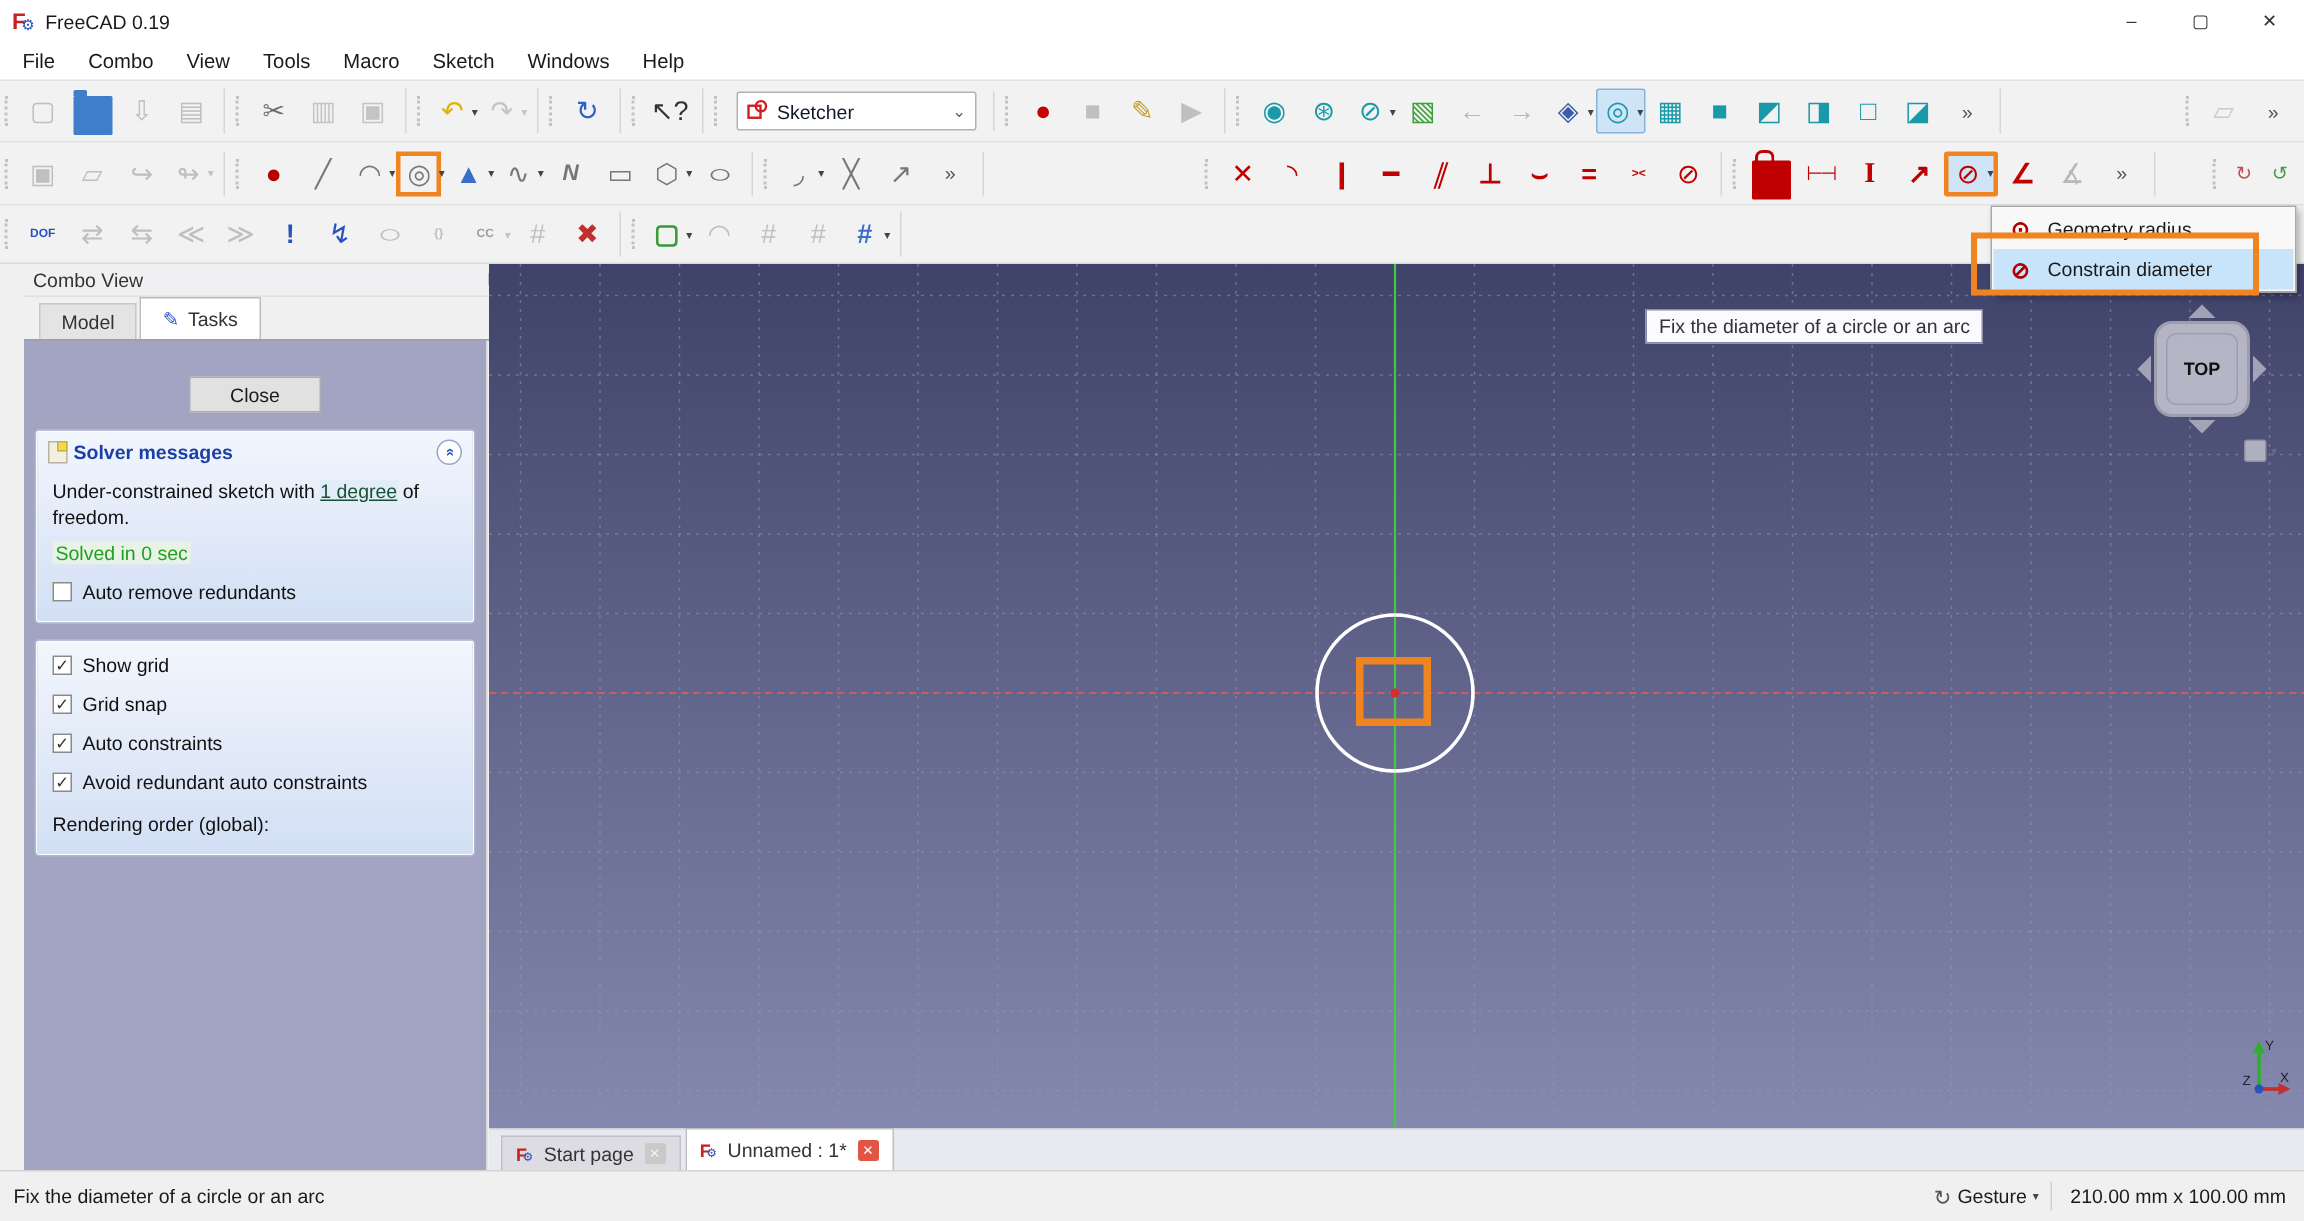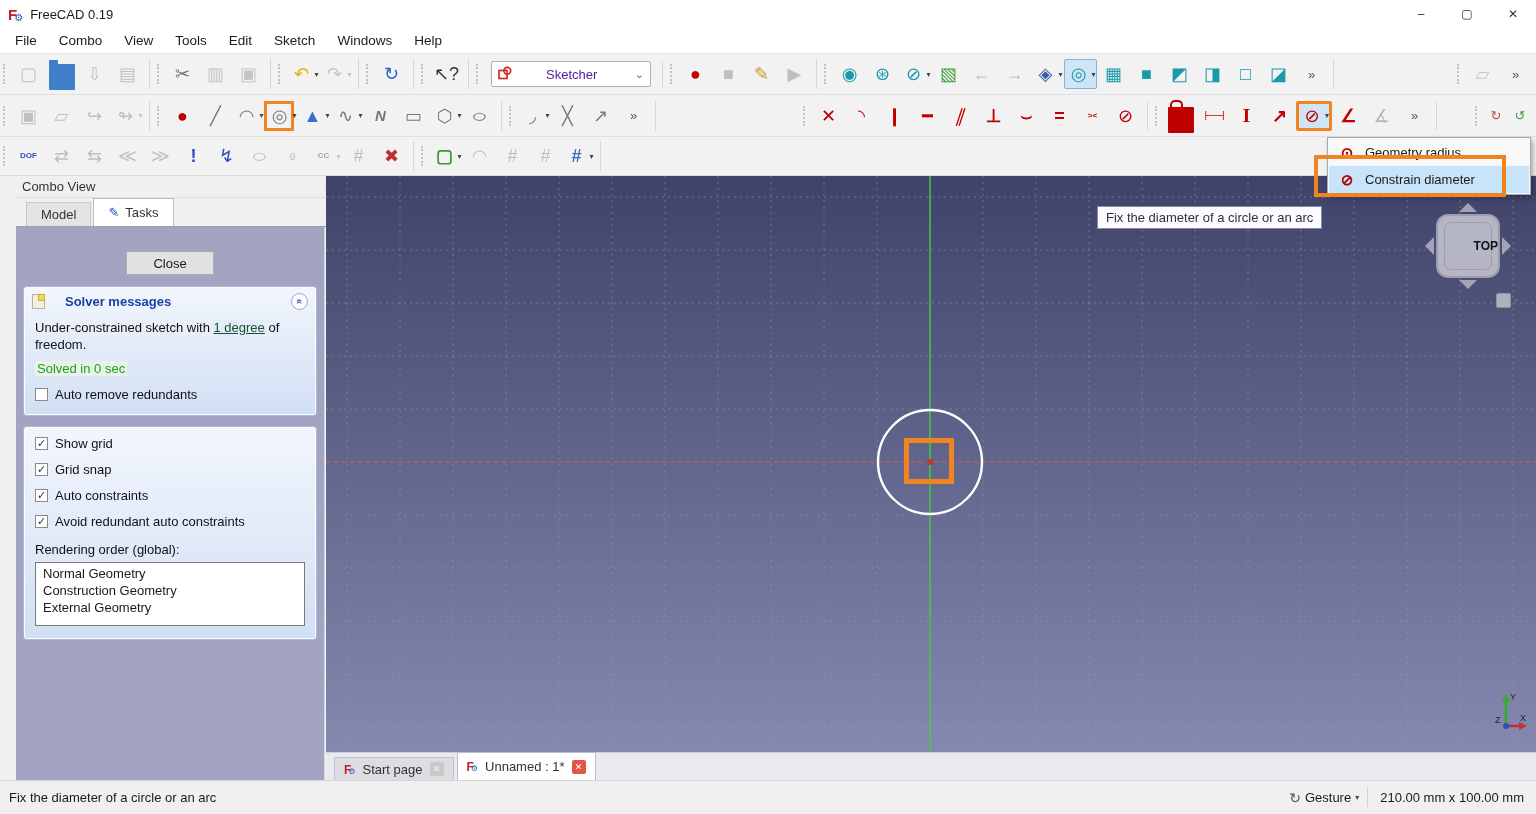--- a/index.html
+++ b/index.html
@@ -46,21 +46,21 @@
   .hh { font-size:13px !important; letter-spacing:-2px; }
   .serifI { font-family:"Liberation Serif", serif; font-weight:bold; font-size:19px !important; }
   .ovf .glyph { font-size:13px; color:#555; }
   .cssfolder { position:relative; width:20px; height:13px; background:#3f7ecb; border-radius:1px; margin-top:5px; }
   .cssfolder::before { content:""; position:absolute; top:-4px; left:0; width:9px; height:4px; background:#3f7ecb; border-radius:1px 1px 0 0; }
   .csslock { position:relative; width:13px; height:10px; background:#c00000; border-radius:1px; margin-top:8px; }
   .csslock::before { content:""; position:absolute; top:-7px; left:2px; width:9px; height:8px; border:2.5px solid #c00000; border-bottom:none; border-radius:5px 5px 0 0; }
 
   
   .wb-select { display:inline-flex; align-items:center; width:160px; height:26px; background:#fff; border:1px solid #b2b2b2; border-radius:2px; margin:0 6px; padding:0 6px; gap:6px; }
-  .wb-label { flex:1; font-size:13px; color:#4c1d95;margin-left:28px; }
+  .wb-label { flex:1; font-size:13px; color:#0f172a; }
   .wb-dd { color:#666; font-size:11px; }
 
   
   .dock { position:absolute; left:16px; top:176px; width:326px; height:604px; background:#f0f0f0; border-right:1px solid #c4c4cc; display:flex; flex-direction:column; }
   .dock-header { height:22px; display:flex; align-items:center; padding:0 6px; background:#f0f0f2; border-bottom:1px solid #e0e0e0; }
   .dock-header .t { font-size:13px; color:#333; }
   .dock-float { margin-left:auto; color:#555; font-size:11px; }
   .dock-tabs { height:28px; display:flex; align-items:flex-end; background:#f0f0f0; padding-left:10px; gap:2px; }
   .dock-tab { height:24px; display:flex; align-items:center; gap:6px; padding:0 14px; background:#e4e4e4; border:1px solid #c8c8c8; border-bottom:none; font-size:13px; color:#333; }
   .dock-tab.active { height:28px; background:#fff; border-color:#bdbdbd; }
@@ -68,21 +68,21 @@
   .dock-body { flex:1; display:flex; overflow:hidden; background:#a3a4c2; border-top:1px solid #9b9cba; }
   .task-col { flex:1; overflow:hidden; padding:6px 6px 0 6px;border-radius:15px; }
   .vscroll { width:17px; background:#f0f0f0; border-left:1px solid #d8d8d8; position:relative; }
   .vs-arr { position:absolute; left:0; width:17px; height:17px; display:flex; align-items:center; justify-content:center; font-size:8px; color:#606060; }
   .vs-up { top:0; } .vs-dn { bottom:0; }
   .vs-thumb { position:absolute; left:2px; width:13px; top:22px; height:175px; background:#cdcdcd; border-radius:2px; }
 
   .task-close { display:block; width:88px; height:24px; margin:18px auto 10px auto; background:#e1e1e1; border:1px solid #adadad; font-size:13px; color:#1a1a1a; font-family:inherit; }
 
   .section { background:linear-gradient(#f2f6fd,#d2dff4); border:1px solid #fbfcfe; outline:1px solid #aab8d4; border-radius:2px; margin:12px 2px; }
-  .sec-head { display:flex; align-items:center; height:27px; padding:0 7px; gap:20px; }
+  .sec-head { display:flex; align-items:center; height:27px; padding:0 7px; gap:4px; }
   .note-ic { position:relative; width:13px; height:15px; background:#f3efe2; border:1px solid #b9b2a0; }
   .note-ic::before { content:""; position:absolute; right:-1px; top:-1px; width:5px; height:5px; background:#f5d94a; border:1px solid #c9b23a; }
   .sec-title { font-weight:bold; color:#1b3fa6; font-size:13px; }
   .collapse-btn { margin-left:auto; width:17px; height:17px; border-radius:50%; background:#fdfdfe; border:1px solid #96a7cb; color:#2a52be; font-size:10px; font-weight:bold; display:flex; align-items:center; justify-content:center; }
   .collapse-btn span { display:inline-block; transform:rotate(90deg); }
   .sec-body { padding:4px 10px 12px 10px; color:#111; }
   .msg { line-height:17px; }
   .lnk { color:#14532d; text-decoration:underline; background:#e3ecf9; }
   .solved { display:inline-block; margin-top:8px; color:#1ea01e; background:#e9f2e6; padding:0 2px; }
   .cbrow { display:flex; align-items:center; gap:7px; margin:11px 0 0 0; }
@@ -95,21 +95,21 @@
   .spin-btns { width:17px; display:flex; flex-direction:column; border-left:1px solid #c8c8c8; }
   .spin-btns span { flex:1; display:flex; align-items:center; justify-content:center; font-size:6px; color:#444; background:#f2f2f2; }
   .rend-label { margin-top:13px; }
   .rlist { background:#fff; border:1px solid #7a7a7a; margin-top:5px; height:64px; overflow:hidden; padding:2px 0; }
   .rlist div { padding:1px 7px; font-size:13px; color:#1a1a1a; }
 
   
   .viewport { position:absolute; left:326px; top:176px; width:1210px; height:576px; background:linear-gradient(#3f4269,#8588af); overflow:hidden; }
   .vp-tooltip { position:absolute; left:771px; top:30px; height:23px; line-height:21px; padding:0 8px; background:#fafaff; border:1px solid #8a8aa8; color:#333; font-size:13px; z-index:20; }
   .navcube { position:absolute; right:22px; top:24px; width:92px; height:92px; z-index:5; }
-  .nc-face { position:absolute; left:14px; top:14px; width:64px; height:64px; background:rgba(200,200,212,.85); border:2px solid #9d9dae; border-radius:12px; display:flex; align-items:center; justify-content:flex-end; font-weight:bold; font-size:12px; color:#111; }
+  .nc-face { position:absolute; left:14px; top:14px; width:64px; height:64px; background:rgba(200,200,212,.85); border:2px solid #9d9dae; border-radius:12px; display:flex; align-items:center; justify-content:center; font-weight:bold; font-size:12px; color:#111; }
   .nc-face::before { content:""; position:absolute; inset:6px; border:1px solid #9d9dae; border-radius:7px; }
   .nc-face b { position:relative; }
   .nc-arr { position:absolute; width:0; height:0; border:9px solid transparent; opacity:.8; }
   .nc-l { left:-6px; top:37px; border-right-color:#b9b9c8; }
   .nc-r { right:-6px; top:37px; border-left-color:#b9b9c8; }
   .nc-t { top:-6px; left:37px; border-bottom-color:#b9b9c8; }
   .nc-b { bottom:-6px; left:37px; border-top-color:#b9b9c8; }
   .nc-mini { position:absolute; right:-4px; bottom:-16px; display:flex; align-items:center; gap:3px; }
   .nc-mini .cube { width:15px; height:15px; background:rgba(185,185,198,.9); border:1px solid #90909f; border-radius:2px; }
   .nc-mini .dd2 { font-size:8px; color:#6a6a7a; }
@@ -159,21 +159,21 @@
       <span class="win-btn">▢</span>
       <span class="win-btn">✕</span>
     </span>
   </div>
 
   <div class="menubar" id="menubar">
       <span class="menu-item">File</span>
       <span class="menu-item">Combo</span>
       <span class="menu-item">View</span>
       <span class="menu-item">Tools</span>
-      <span class="menu-item">Edit</span>
+      <span class="menu-item">Macro</span>
       <span class="menu-item">Sketch</span>
       <span class="menu-item">Windows</span>
       <span class="menu-item">Help</span>
     </div>
 
   <div class="toolbar tb-r1">
       <span class="tb-group sep">
         <span class="grip"></span>
         <span class="tb-btn dis">
           <span class="glyph" style="color: rgb(189, 189, 189);">▢</span>
@@ -573,25 +573,20 @@
                 </span>
               <span>Auto constraints</span>
             </div>
             <div class="cbrow">
               <span class="cb">
                   <span>✓</span>
                 </span>
               <span>Avoid redundant auto constraints</span>
             </div>
             <div class="rend-label">Rendering order (global):</div>
-            <div class="rlist" id="rendering-list">
-                <div>Normal Geometry</div>
-                <div>Construction Geometry</div>
-                <div>External Geometry</div>
-              </div>
           </div>
         </div>
       </div>
       <div class="vscroll">
         <span class="vs-arr vs-up">▲</span>
         <span class="vs-thumb"></span>
         <span class="vs-arr vs-dn">▼</span>
       </div>
     </div>
   </div>

